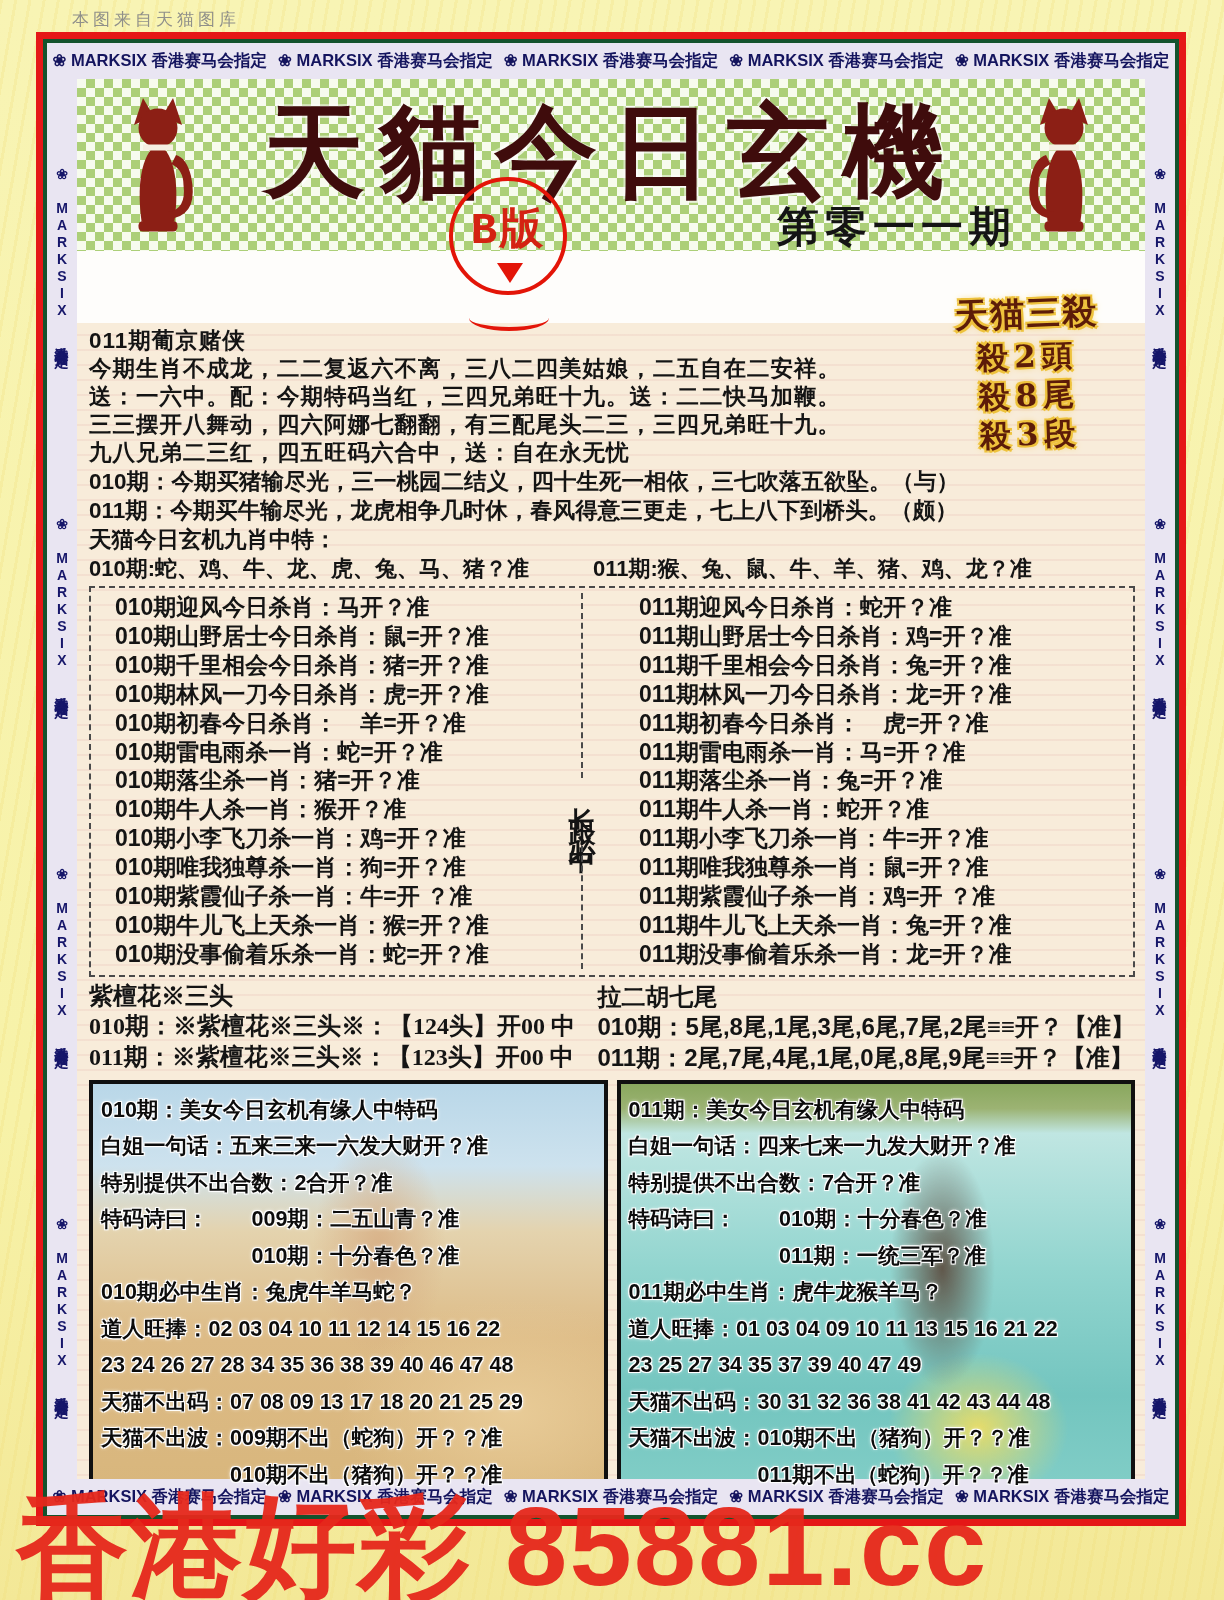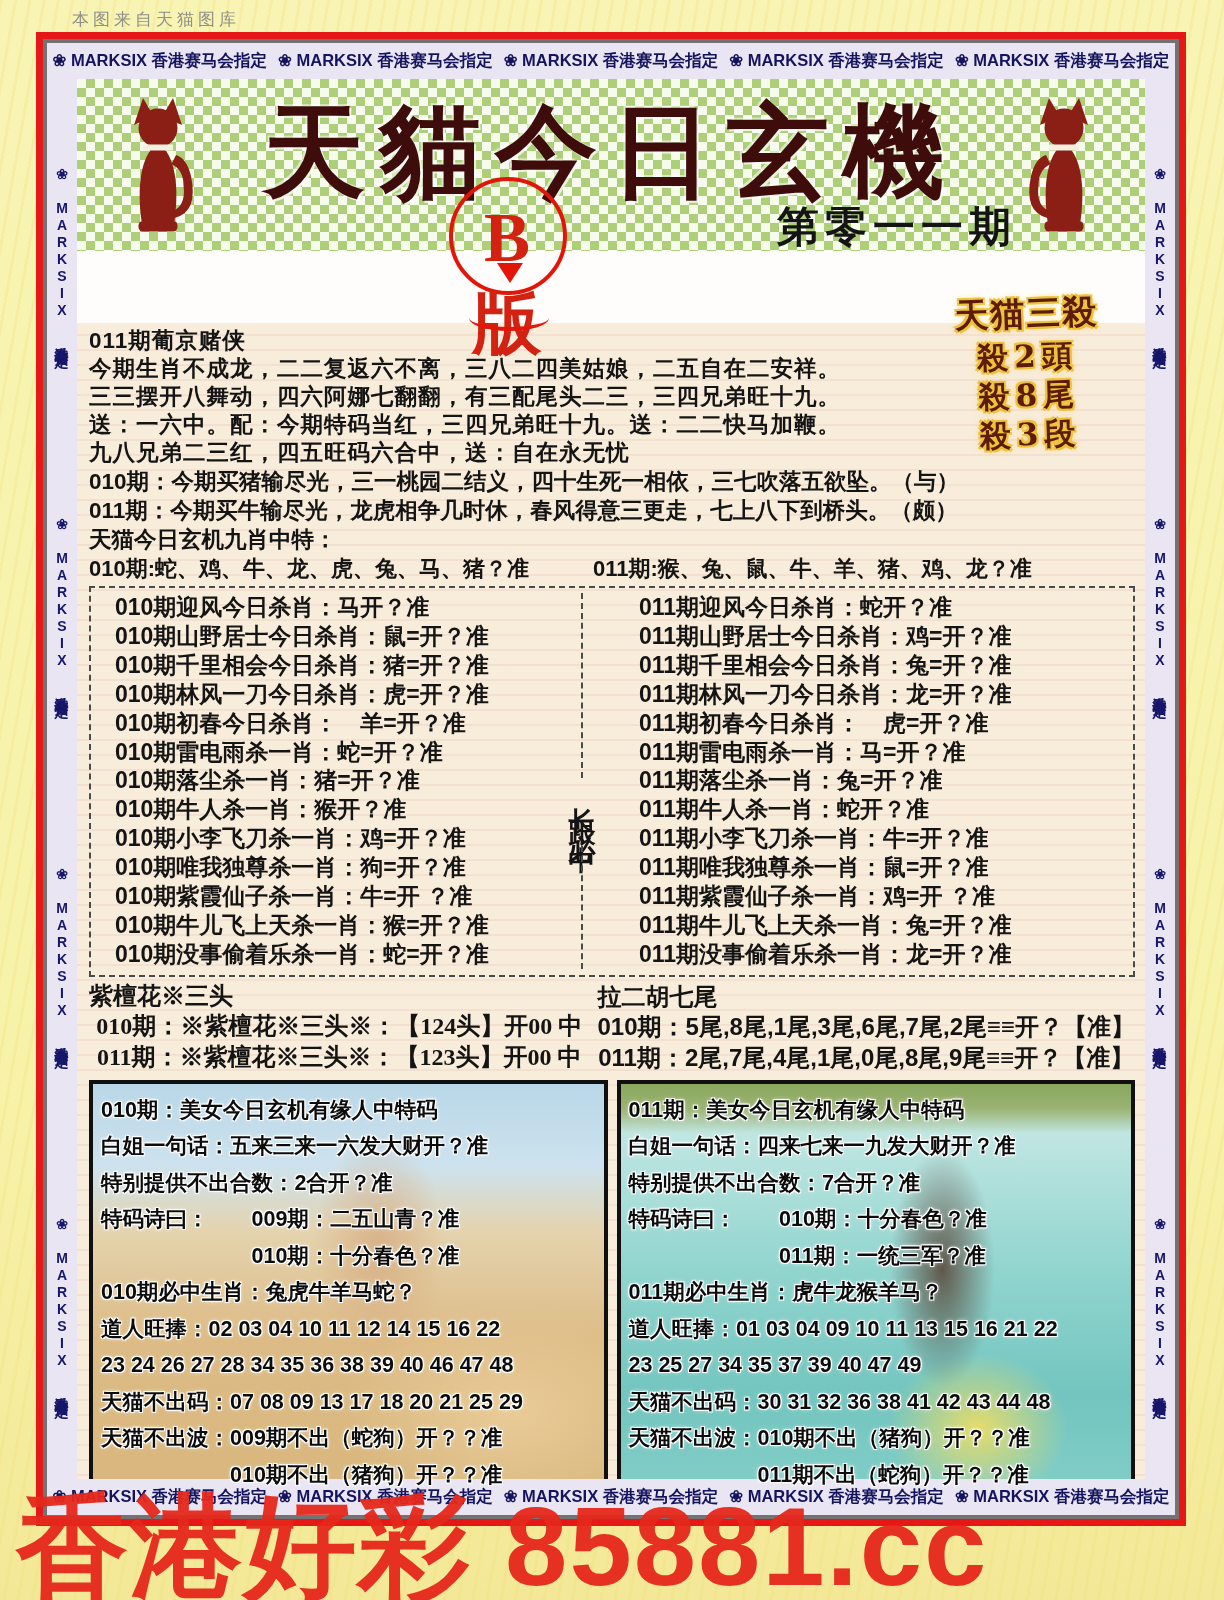--- a/index.html
+++ b/index.html
@@ -8,21 +8,21 @@
     position:relative; overflow:hidden;
     font-family:"Liberation Sans", sans-serif;
     background:
       repeating-linear-gradient(100deg, rgba(240,220,120,.25) 0 3px, transparent 3px 14px),
       linear-gradient(180deg,#f8f4b4 0%, #f7f2a8 70%, #f3e897 100%);
   }
   .source-note { position:absolute; left:40px; top:8px; font-size:17px; color:#90908a; letter-spacing:4px; z-index:2;padding-left:32px; }
 
   .card { position:absolute; left:36px; top:32px; width:1150px; height:1494px;
           border:7px solid #e51717; background:#e9e5f2; z-index:1; }
-  .card-inner { position:absolute; inset:0; border:4px solid #737373; background:#e9e5f2; }
+  .card-inner { position:absolute; inset:0; border:4px solid #14532d; background:#e9e5f2; }
 
   .banner { position:absolute; left:0; right:0; height:36px; display:flex; align-items:center;
             justify-content:space-around; background:#e9e5f2; color:#14145e; font-weight:bold;
             font-size:16.5px; white-space:nowrap; overflow:hidden; }
   .banner-top { top:0; } .banner-bottom { bottom:0; }
   .banner-unit { white-space:nowrap; }
 
   .side { position:absolute; top:36px; bottom:36px; width:30px; background:#e9e5f2;
           display:flex; flex-direction:column; justify-content:space-around; align-items:center;
           color:#16166a; font-weight:bold; font-size:14px; overflow:hidden; }
@@ -40,22 +40,22 @@
     background-position:0 0, 9px 9px; background-size:18px 18px; }
   .main-title { position:absolute; left:110px; right:110px; top:6px; text-align:center;
     font-family:"DejaVu Serif", serif; font-weight:900; font-size:102px; letter-spacing:14px;
     color:#3f0c0c; text-shadow:2px 2px 0 rgba(255,255,255,.75), -2px -2px 0 rgba(255,255,255,.55); white-space:nowrap; }
   .issue { position:absolute; left:700px; top:120px; font-size:42px; font-weight:900; color:#141414; letter-spacing:6px; }
   .cat { position:absolute; top:16px; width:110px; height:150px; }
   .cat-left { left:26px; } .cat-right { right:26px; transform:scaleX(-1); }
 
   .edition-circle { position:absolute; left:372px; top:98px; width:118px; height:118px; z-index:6;
     border:4px solid #e31508; border-radius:50%; text-align:center; }
-  .edition-label { position:relative; top:18px; font-size:69px; font-weight:900; color:#d42212;
-    font-family:Liberation Serif, serif; letter-spacing:2px; }
+  .edition-label { position:relative; top:18px; font-size:44px; font-weight:900; color:#d42212;
+    font-family:Liberation Mono, monospace; letter-spacing:2px; }
   .edition-arrow { position:absolute; left:44px; bottom:8px; width:0; height:0;
     border-left:13px solid transparent; border-right:13px solid transparent; border-top:20px solid #e31508; }
   .seal-arc { position:absolute; left:392px; top:226px; width:80px; height:26px; z-index:6;
     border:4px solid #e31508; border-top:none; border-left:none; border-right:none; border-radius:50%; }
 
   .white-band { position:absolute; left:0; right:0; top:172px; height:72px; background:#fefdfb; }
 
   .content { position:absolute; left:0; right:0; top:244px; bottom:0; padding:4px 10px 0 12px; color:#141414; }
 
   .sansha-box { position:absolute; top:212px; right:14px; width:205px; z-index:7; text-align:center;
@@ -78,21 +78,21 @@
   .kill-divider { width:46px; display:flex; flex-direction:column; align-items:center; }
   .divider-dash { width:0; border-left:2px dashed #4a4a4a; }
   .dash-top { flex:1.5; } .dash-bottom { flex:1; }
   .divider-label { writing-mode:vertical-rl; text-orientation:upright; font-size:27px; font-weight:bold;
     letter-spacing:13px; margin:8px 0; color:#141414; }
 
   .ht-row { display:flex; margin-top:5px; }
   .ht-col-left { width:505px;font-family:Liberation Serif, serif; }
   .ht-col-right { flex:1; padding-left:8px; }
   .ht-title { font-size:24px; font-weight:bold; line-height:29px; }
-  .ht-line { font-size:24px; font-weight:bold; line-height:31px; white-space:nowrap;text-align:center; }
+  .ht-line { font-size:24px; font-weight:bold; line-height:31px; white-space:nowrap; }
 
   .photo-row { display:flex; gap:9px; margin-top:7px; height:418px; }
   .photo-box { flex:1; border:4px solid #101010; position:relative; overflow:hidden; padding:8px 6px 0 8px; }
   .photo-left { background:
       radial-gradient(ellipse 95px 160px at 56% 40%, rgba(214,172,130,.85), rgba(214,172,130,0) 70%),
       radial-gradient(ellipse 230px 150px at 82% 80%, #e8cb97, rgba(232,203,151,0) 75%),
       linear-gradient(180deg,#b9d7e8 0%,#cde2ee 20%,#e4d3ae 36%,#ddbb86 62%,#d8b67c 100%); }
   .photo-right { background:
       radial-gradient(ellipse 75px 170px at 63% 45%, rgba(84,56,42,.8), rgba(84,56,42,0) 70%),
       radial-gradient(ellipse 120px 100px at 70% 84%, rgba(242,222,96,.9), rgba(242,222,96,0) 75%),
@@ -178,22 +178,22 @@
             <div class="sansha-line">殺8尾</div>
             <div class="sansha-line">殺3段</div>
           </div>
       </div>
 
       <div class="content">
 
         <div class="poem-heading">011期葡京赌侠</div>
         <div>
             <div class="poem-line">今期生肖不成龙，二二复返六不离，三八二四美姑娘，二五自在二安祥。</div>
+            <div class="poem-line">送：一六中。配：今期特码当红，三四兄弟旺十九。送：二二快马加鞭。</div>
             <div class="poem-line">三三摆开八舞动，四六阿娜七翻翻，有三配尾头二三，三四兄弟旺十九。</div>
-            <div class="poem-line">送：一六中。配：今期特码当红，三四兄弟旺十九。送：二二快马加鞭。</div>
             <div class="poem-line">九八兄弟二三红，四五旺码六合中，送：自在永无忧</div>
           </div>
 
         <div>
             <div class="tip-line">010期：今期买猪输尽光，三一桃园二结义，四十生死一相依，三七吹落五欲坠。（与）</div>
             <div class="tip-line">011期：今期买牛输尽光，龙虎相争几时休，春风得意三更走，七上八下到桥头。（颇）</div>
           </div>
         <div class="nine-heading">天猫今日玄机九肖中特：</div>
         <div class="nine-row">
           <span>010期:蛇、鸡、牛、龙、虎、兔、马、猪？准</span>

